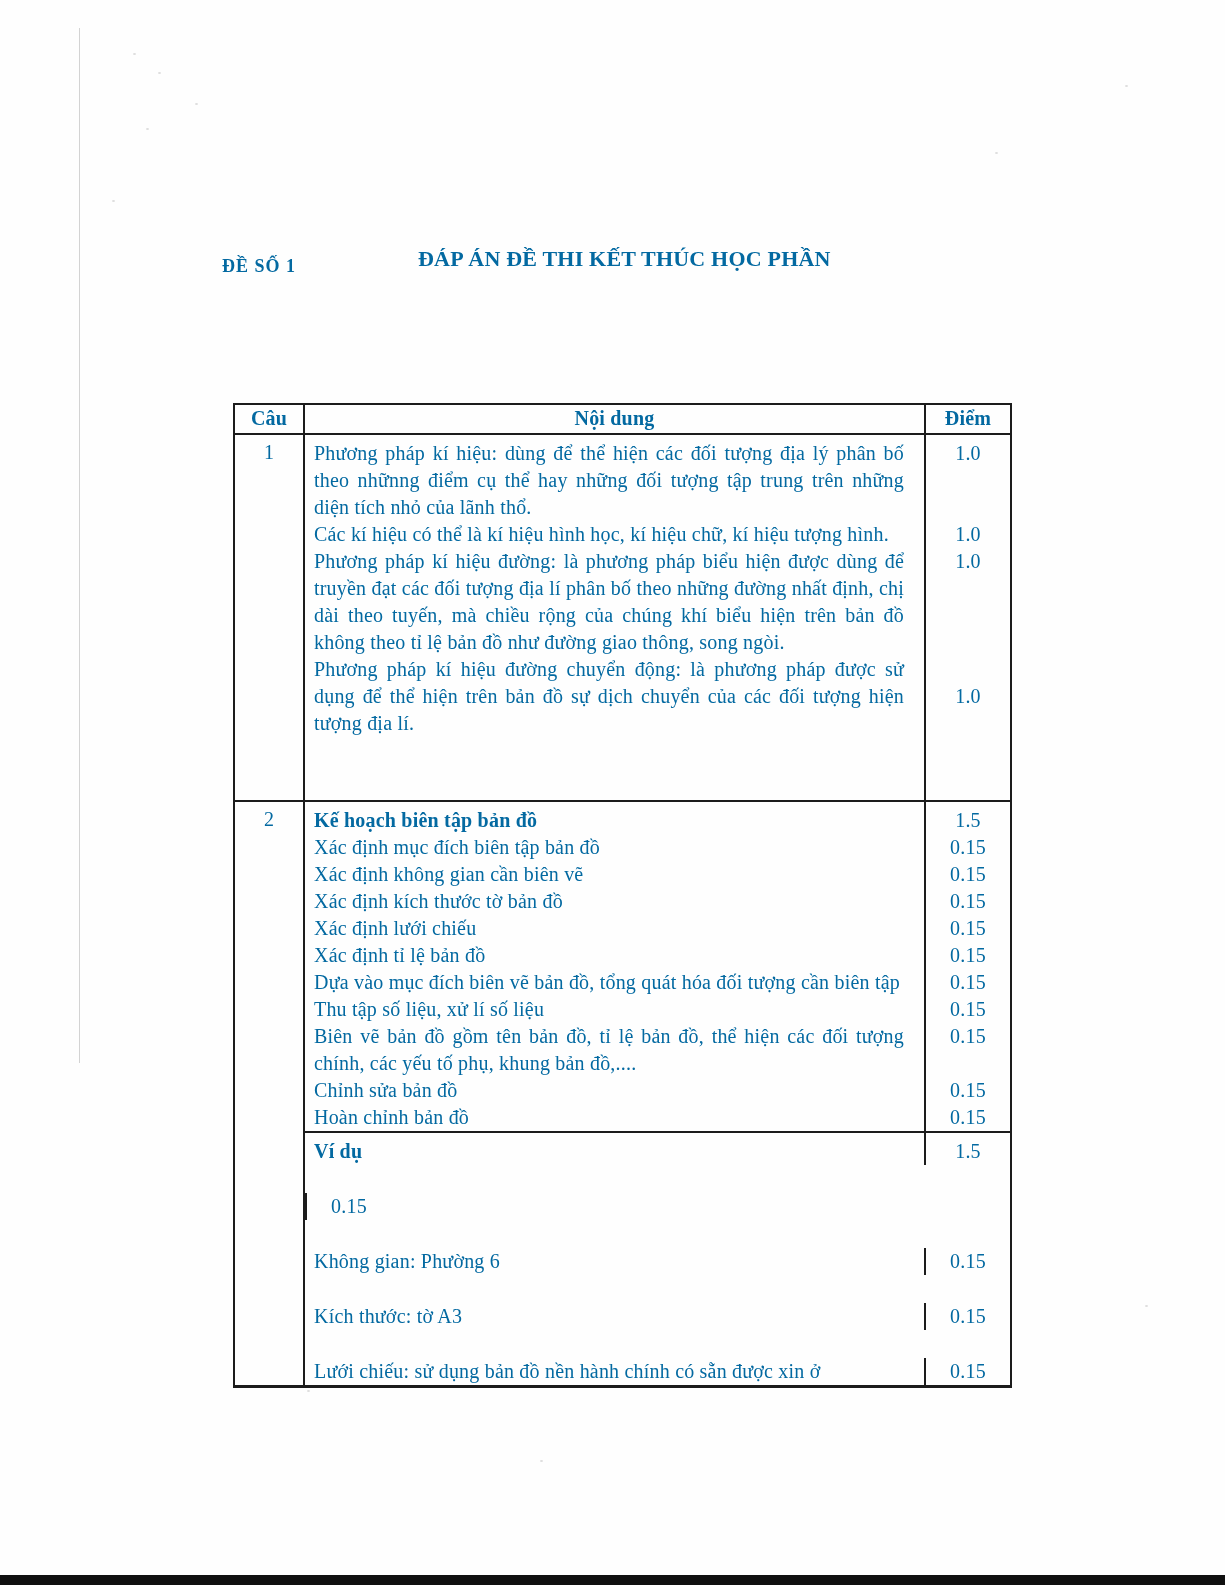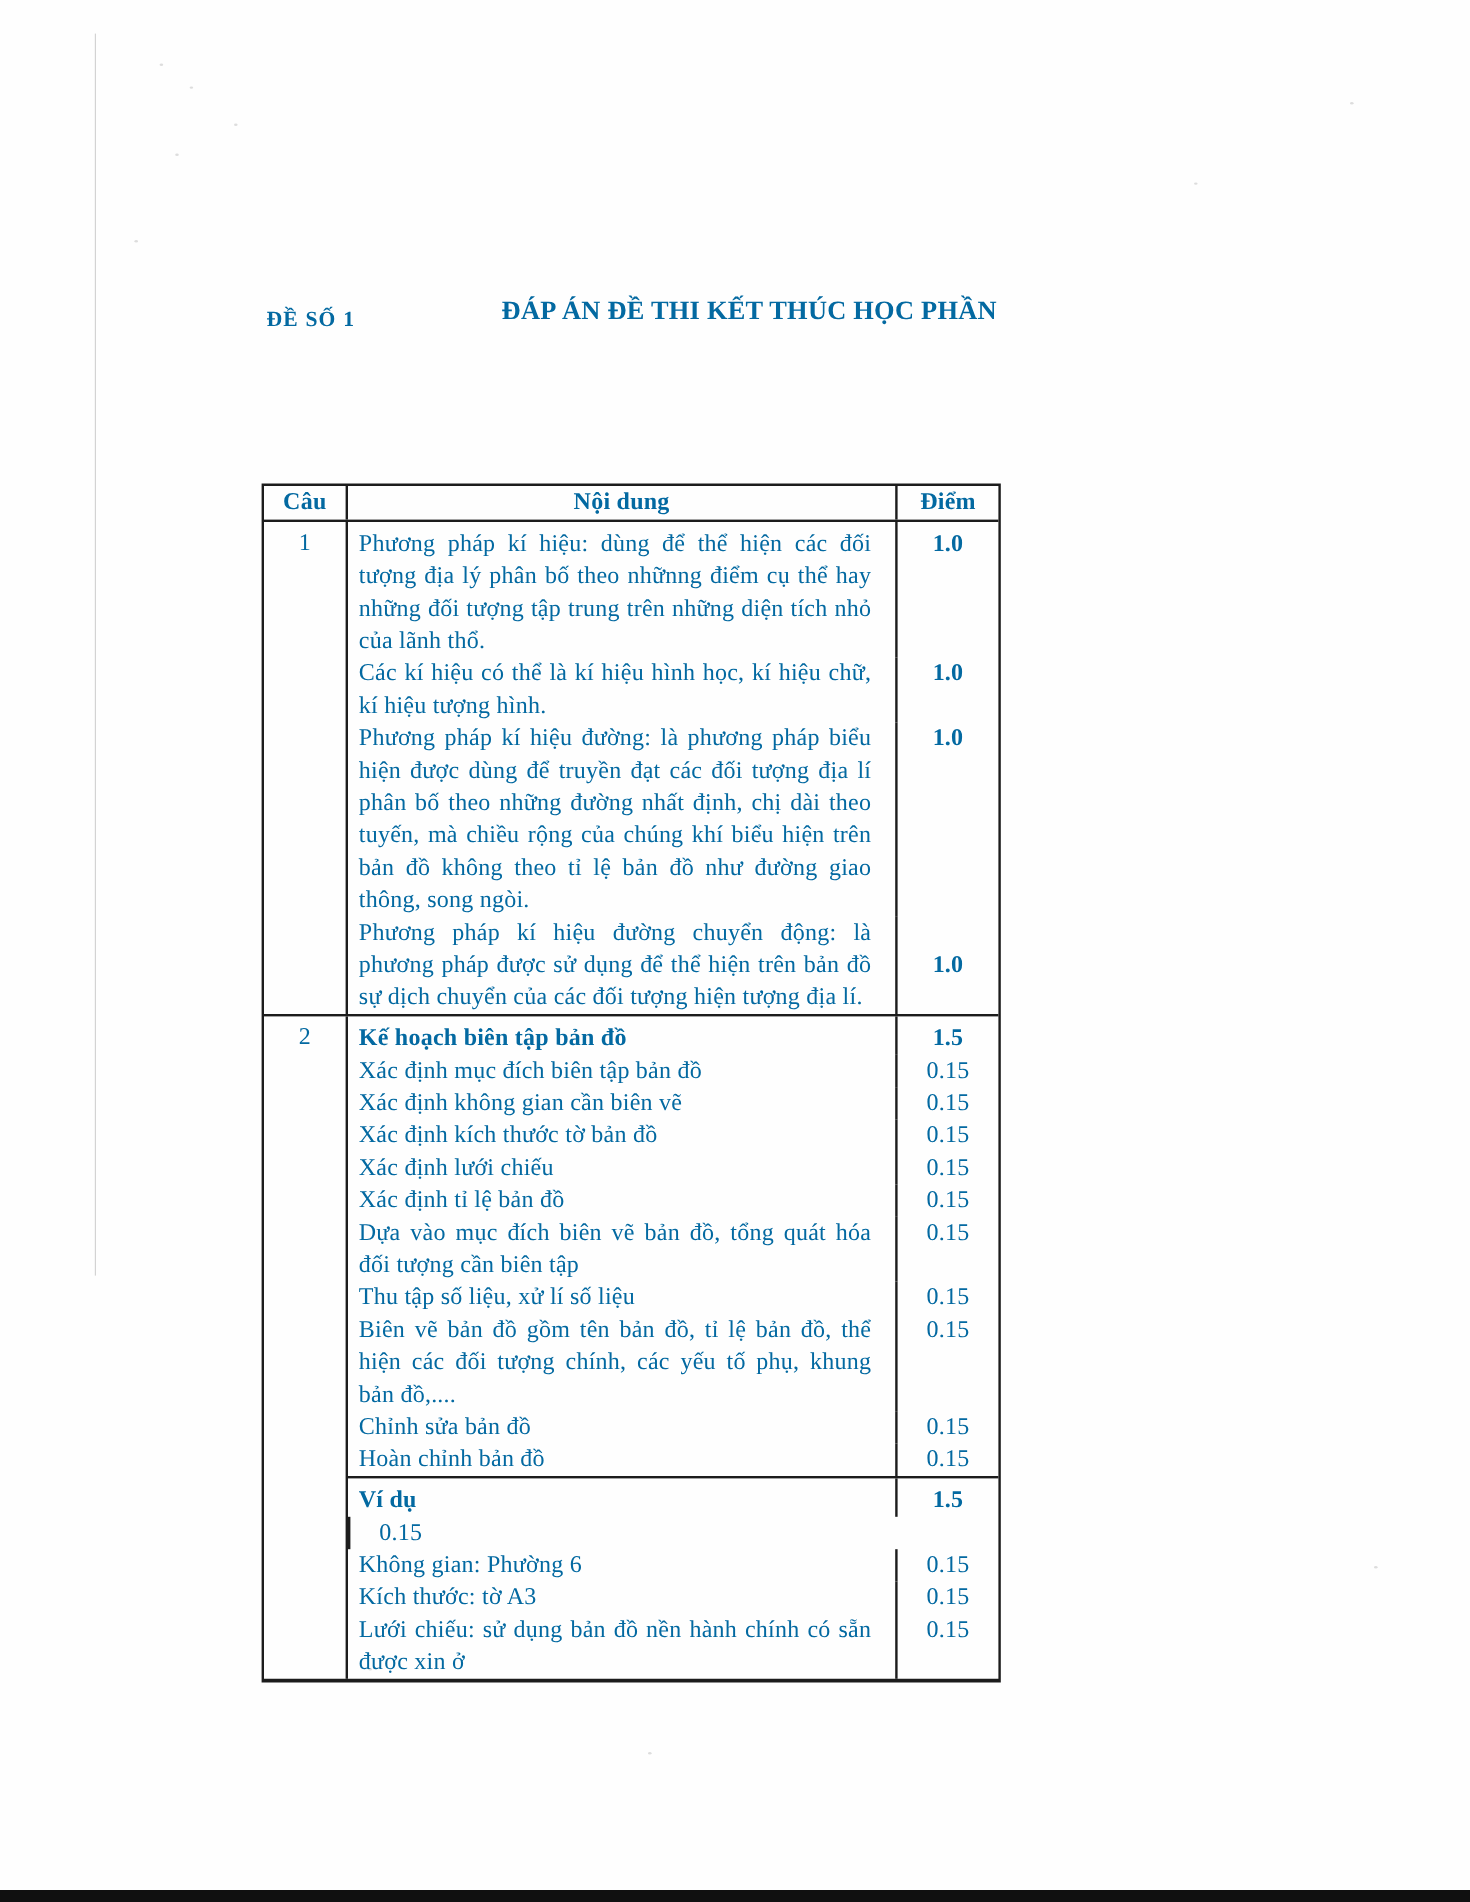--- a/index.html
+++ b/index.html
@@ -15,46 +15,46 @@
   .edge-line{position:absolute;left:79px;top:28px;width:1px;height:1035px;background:rgba(0,0,0,0.17);}
   .bottom-strip{position:absolute;left:0;top:1575px;width:1225px;height:10px;background:#101010;}
   .speck{position:absolute;width:3px;height:2px;background:rgba(0,0,0,0.13);border-radius:50%;}
   
   .exam-set{position:absolute;left:222px;top:256px;font-weight:bold;font-size:18px;letter-spacing:1px;}
   .doc-title{position:absolute;left:418px;top:246px;font-weight:bold;font-size:22px;letter-spacing:0.2px;}
   .info{position:absolute;left:390px;top:297px;font-size:20px;line-height:28px;}
   .info b{font-weight:bold;}
   
   .tbl{
-    position:absolute;left:218px;top:403px;width:616px;
+    position:absolute;left:233px;top:403px;width:779px;
     border:2px solid #1c1c1c;border-bottom-width:3px;
     box-sizing:border-box;
     font-size:20px;line-height:27px;letter-spacing:0.2px;
     display:flex;flex-direction:column;justify-content:center;
   }
   .hdr{display:flex;border-bottom:2px solid #1c1c1c;height:30px;box-sizing:border-box;
        font-weight:bold;text-align:center;}
   .hdr .hc-q{width:70px;border-right:2px solid #1c1c1c;box-sizing:border-box;}
   .hdr .hc-c{flex:1;}
   .hdr .hc-p{width:86px;border-left:2px solid #1c1c1c;box-sizing:border-box;}
   .row{display:flex;box-sizing:border-box;}
   .row1{min-height:367px;border-bottom:2px solid #1c1c1c;}
   .row2{min-height:550px;}
   .qcell{width:70px;border-right:2px solid #1c1c1c;box-sizing:border-box;
          text-align:center;padding-top:4px;}
   .rbody{flex:1;display:flex;flex-direction:column;}
   .sub{display:flex;}
   .sub:last-child{flex:1;}
   .txt{flex:1;padding:0 20px 0 9px;text-align:justify;box-sizing:border-box;}
   .pts{width:86px;border-left:2px solid #1c1c1c;box-sizing:border-box;text-align:center;}
-  .pts.bold{font-weight:bold;}
+  .pts.bold{font-weight:normal;}
   .pts.offset1{padding-top:27px;}
   .first .txt,.first .pts{padding-top:5px;}
   .btitle{font-weight:bold;}
-  .blockB{border-top:2px solid #1c1c1c;display:flex;flex-direction:column;flex:1;}
+  .blockB{border-top:2px solid #1c1c1c;display:flex;flex-direction:column;flex:1;gap:28px;}
   .blockA{display:flex;flex-direction:column;}
   .blockB .sub:last-child{flex:1;}
 </style>
 </head>
 <body>
 
 <div id="page">
 
   <div class="edge-line"></div>
   <div class="bottom-strip"></div>

